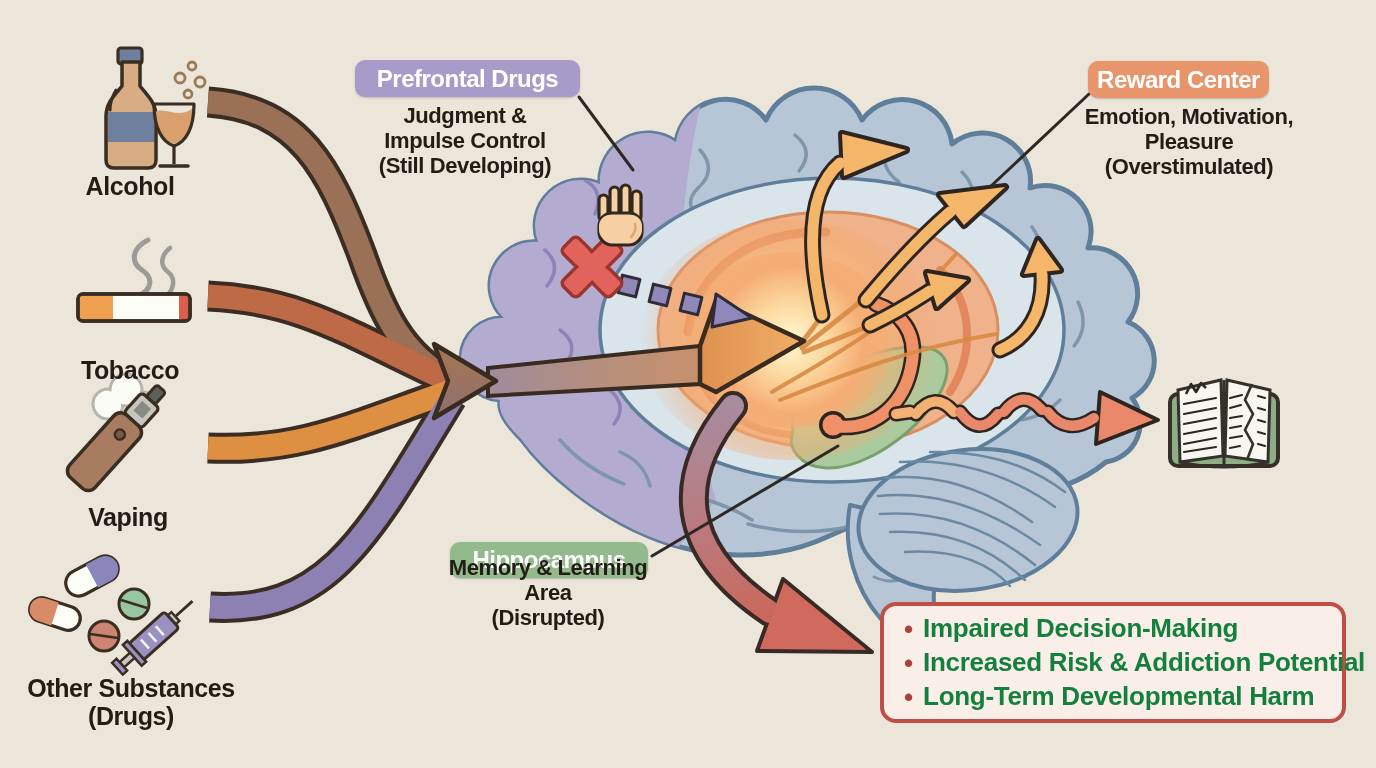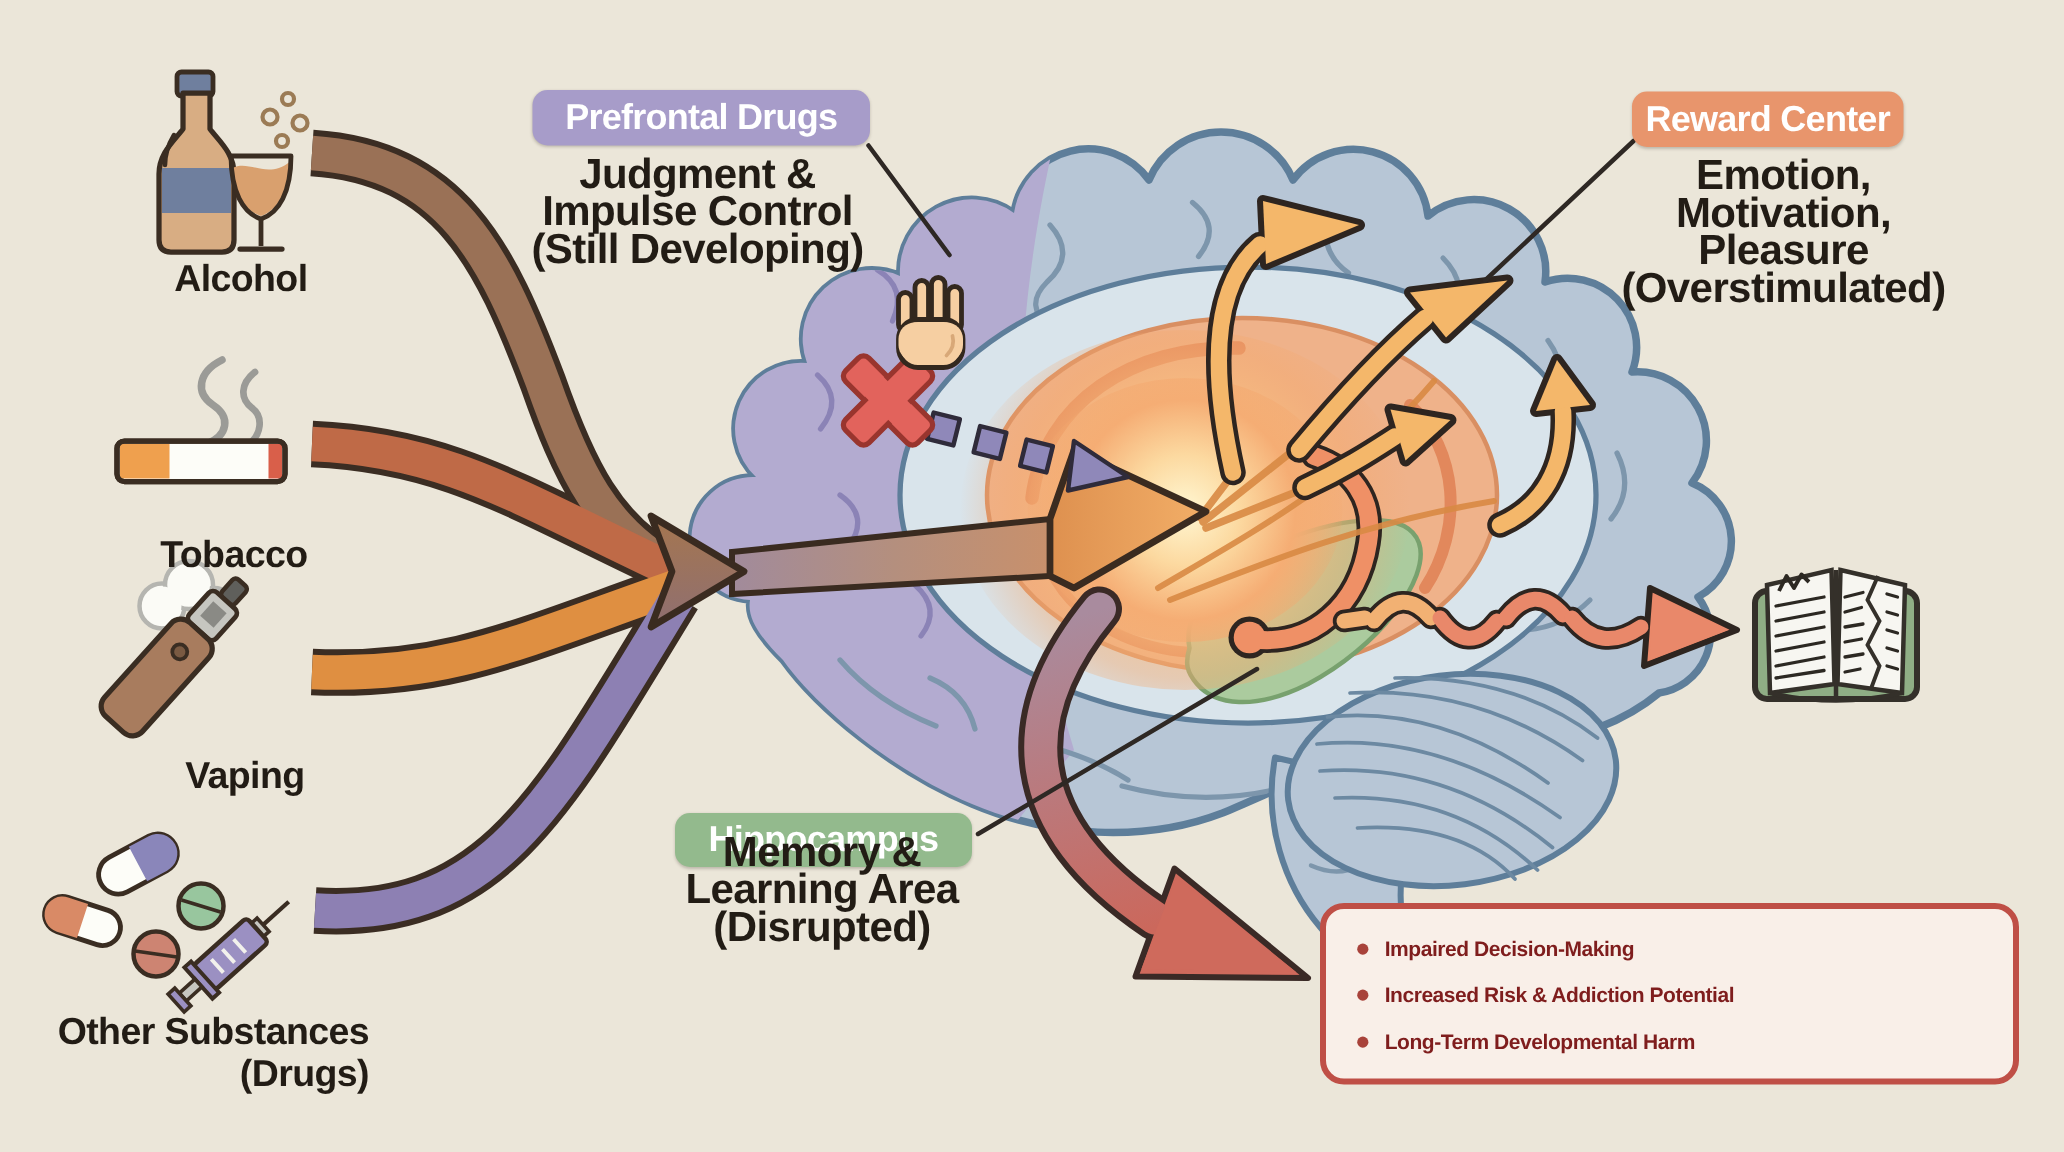--- a/index.html
+++ b/index.html
@@ -9,34 +9,34 @@
     font-family:"Liberation Sans",sans-serif;
   }
   .canvas svg{position:absolute;left:0;top:0;z-index:1;}
   .txt{position:absolute;z-index:2;color:#221c15;font-weight:bold;text-align:center;}
   .badge{
     position:absolute;z-index:2;display:flex;align-items:center;justify-content:center;
     color:#ffffff;font-weight:bold;font-size:24px;letter-spacing:-0.5px;
     border-radius:10px;box-shadow:0 1px 2px rgba(60,50,40,.25);
   }
   .desc{
-    font-size:28px;line-height:25px;letter-spacing:-0.4px;white-space:pre-line;
+    font-size:22px;line-height:25px;letter-spacing:-0.4px;white-space:pre-line;
   }
   .src-label{
-    font-size:25px;line-height:28px;letter-spacing:-0.4px;white-space:pre-line;text-align:right;
+    font-size:25px;line-height:28px;letter-spacing:-0.4px;white-space:pre-line;
   }
   .outcome-box{
     position:absolute;z-index:2;left:880px;top:602px;width:466px;height:121px;
     background:#f9efe8;border:4px solid #bf4f46;border-radius:16px;
     box-sizing:border-box;display:flex;flex-direction:column;justify-content:center;
     padding-left:20px;gap:3px;
   }
   .outcome-row{display:flex;align-items:center;}
   .outcome-bullet{color:#a8423a;font-weight:bold;font-size:26px;margin-right:10px;line-height:28px;}
-  .outcome-text{color:#7f1d1d;font-weight:bold;font-size:14px;letter-spacing:-0.3px;white-space:nowrap;}
+  .outcome-text{color:#15803d;font-weight:bold;font-size:26px;letter-spacing:-0.3px;white-space:nowrap;}
 </style>
 </head>
 <body>
 
 <div class="canvas">
 
 <svg width="1376" height="768" viewBox="0 0 1376 768">
   <defs>
     <clipPath id="brainClip">
       <path d="M 500,400 a40,40 0 0 1 4,-82 a44,44 0 0 1 34,-76 a46,46 0 0 1 62,-58 a48,48 0 0 1 76,-42 a50,50 0 0 1 90,-22 a52,52 0 0 1 96,0 a50,50 0 0 1 90,24 a48,48 0 0 1 78,44 a46,46 0 0 1 58,60 a46,46 0 0 1 40,74 a42,42 0 0 1 4,76 a40,40 0 0 1 -26,64 C 1070,492 1020,500 968,498 C 908,496 868,520 815,542 C 763,562 700,558 648,536 C 595,514 545,472 522,440 C 506,424 498,412 500,400 Z"></path>

